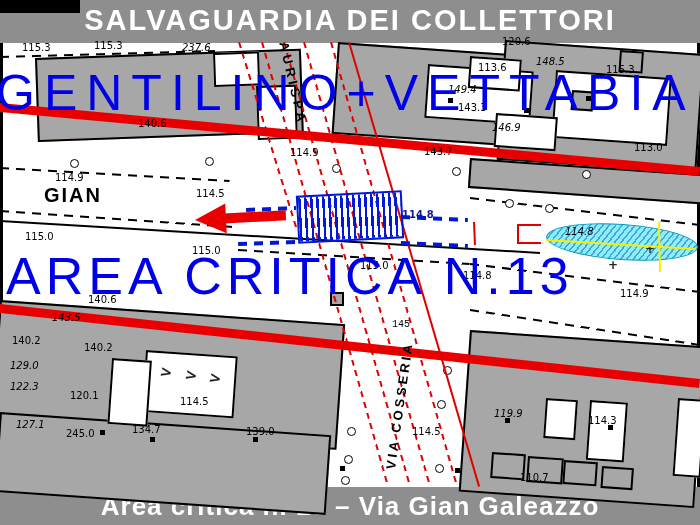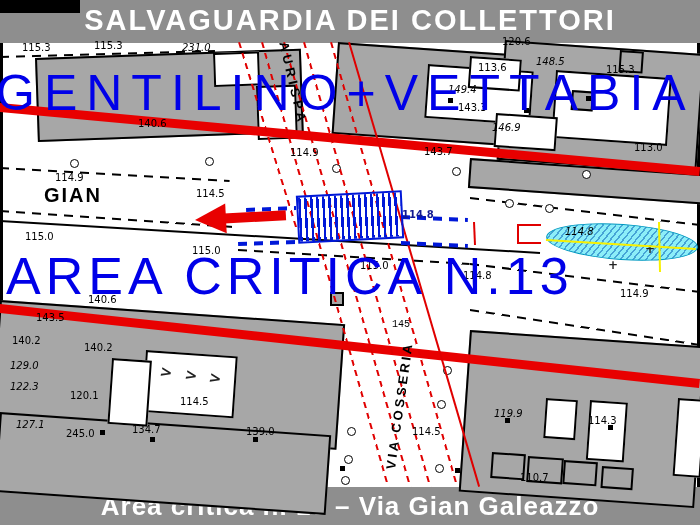--- a/index.html
+++ b/index.html
@@ -153,21 +153,21 @@
     <div class="tree" style="left: 505px; top: 199px;"></div>
     <div class="tree" style="left: 545px; top: 204px;"></div>
     <div class="tree" style="left: 443px; top: 366px;"></div>
     <div class="tree" style="left: 347px; top: 427px;"></div>
     <div class="tree" style="left: 344px; top: 455px;"></div>
     <div class="tree" style="left: 341px; top: 476px;"></div>
     <div class="tree" style="left: 437px; top: 400px;"></div>
     <div class="tree" style="left: 435px; top: 464px;"></div>
     <div class="lbl" style="left: 22px; top: 42px;">115.3</div>
     <div class="lbl" style="left: 94px; top: 40px;">115.3</div>
-    <div class="lbl" style="left: 182px; top: 42px; font-style: italic;">231.0</div>
+    <div class="lbl" style="left: 182px; top: 42px; font-style: italic;">237.6</div>
     <div class="lbl" style="left: 138px; top: 118px;">140.6</div>
     <div class="lbl" style="left: 448px; top: 84px; font-style: italic;">149.4</div>
     <div class="lbl" style="left: 424px; top: 146px;">143.7</div>
     <div class="lbl" style="left: 502px; top: 36px;">120.6</div>
     <div class="lbl" style="left: 478px; top: 62px;">113.6</div>
     <div class="lbl" style="left: 536px; top: 56px; font-style: italic;">148.5</div>
     <div class="lbl" style="left: 606px; top: 64px;">115.3</div>
     <div class="lbl" style="left: 458px; top: 102px;">143.3</div>
     <div class="lbl" style="left: 492px; top: 122px; font-style: italic;">146.9</div>
     <div class="lbl" style="left: 634px; top: 142px;">113.0</div>
@@ -176,21 +176,21 @@
     <div class="lbl" style="left: 196px; top: 188px;">114.5</div>
     <div class="lbl" style="left: 25px; top: 231px;">115.0</div>
     <div class="lbl" style="left: 192px; top: 245px;">115.0</div>
     <div class="lbl" style="left: 402px; top: 209px; color: rgb(16, 24, 144); font-weight: bold;">114.8</div>
     <div class="lbl" style="left: 565px; top: 226px; font-style: italic;">114.8</div>
     <div class="lbl" style="left: 360px; top: 260px;">115.0</div>
     <div class="lbl" style="left: 620px; top: 288px;">114.9</div>
     <div class="lbl" style="left: 463px; top: 270px;">114.8</div>
     <div class="lbl" style="left: 392px; top: 319px; font-family: Liberation Mono, monospace;">145</div>
     <div class="lbl" style="left: 88px; top: 294px;">140.6</div>
-    <div class="lbl" style="left: 36px; top: 312px;">143.5</div>
+    <div class="lbl" style="left: 52px; top: 312px; font-style: italic;">143.5</div>
     <div class="lbl" style="left: 12px; top: 335px;">140.2</div>
     <div class="lbl" style="left: 84px; top: 342px;">140.2</div>
     <div class="lbl" style="left: 10px; top: 360px; font-style: italic;">129.0</div>
     <div class="lbl" style="left: 10px; top: 381px; font-style: italic;">122.3</div>
     <div class="lbl" style="left: 70px; top: 390px; ">120.1</div>
     <div class="lbl" style="left: 180px; top: 396px;">114.5</div>
     <div class="lbl" style="left: 16px; top: 419px; font-style: italic;">127.1</div>
     <div class="lbl" style="left: 66px; top: 428px;">245.0</div>
     <div class="lbl" style="left: 132px; top: 424px;">134.7</div>
     <div class="lbl" style="left: 246px; top: 426px;">139.0</div>

